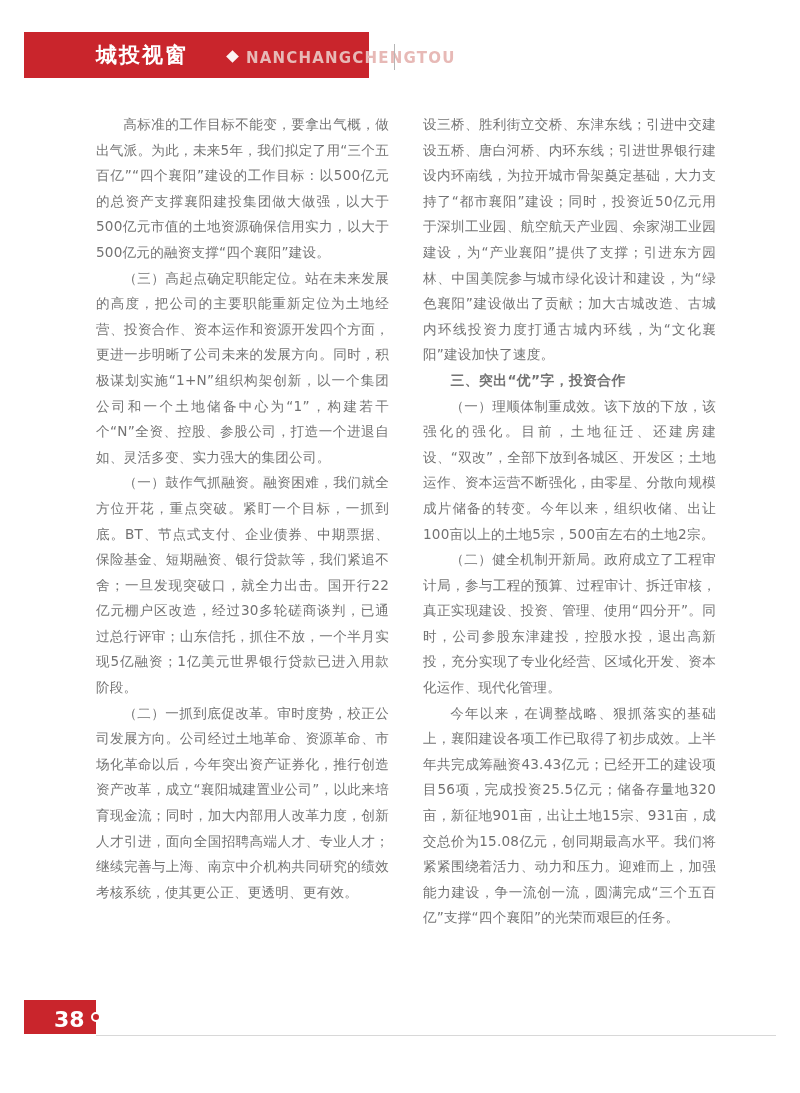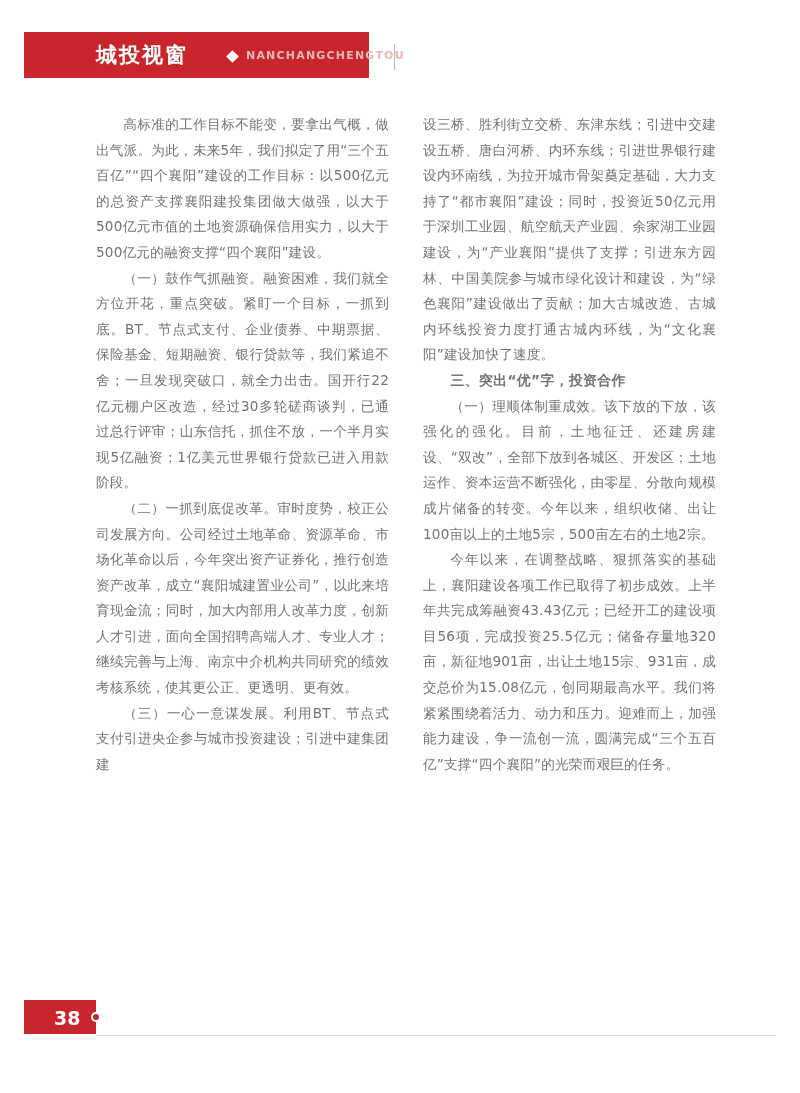--- a/index.html
+++ b/index.html
@@ -57,21 +57,21 @@
     height: 9px;
     background: #ffffff;
     transform: rotate(45deg);
     opacity: 0.95;
   }
   .header-pinyin {
     position: absolute;
     top: 17px;
     left: 222px;
     font-family: "DejaVu Sans", "Liberation Sans", sans-serif;
-    font-size: 11px;
+    font-size: 15px;
     letter-spacing: 1.2px;
     color: #e7b9b6;
     font-weight: bold;
   }
   .header-vline {
     position: absolute;
     top: 12px;
     left: 370px;
     width: 1px;
     height: 26px;
@@ -134,21 +134,21 @@
     left: 72px;
     width: 680px;
     height: 34px;
     background: #ffffff;
   }
   .footer-pageno {
     position: absolute;
     top: 7px;
     left: 30px;
     font-family: "DejaVu Sans", "Liberation Sans", sans-serif;
-    font-size: 19px;
+    font-size: 22px;
     font-weight: bold;
     color: #ffffff;
     text-align: right;
   }
   .footer-dot {
     position: absolute;
     top: 12px;
     left: 67px;
     width: 10px;
     height: 10px;
@@ -187,29 +187,30 @@
     <div class="header-title">城投视窗</div>
     <div class="header-diamond"></div>
     <div class="header-pinyin">NANCHANGCHENGTOU</div>
     <div class="header-vline"></div>
   </div>
 
   <div class="content">
 
     <div class="col col-left">
       <p class="para indent">高标准的工作目标不能变，要拿出气概，做出气派。为此，未来5年，我们拟定了用“三个五百亿”“四个襄阳”建设的工作目标：以500亿元的总资产支撑襄阳建投集团做大做强，以大于500亿元市值的土地资源确保信用实力，以大于500亿元的融资支撑“四个襄阳”建设。</p>
+      <p class="para indent">（三）高起点确定职能定位。站在未来发展的高度，把公司的主要职能重新定位为土地经营、投资合作、资本运作和资源开发四个方面，更进一步明晰了公司未来的发展方向。同时，积极谋划实施“1+N”组织构架创新，以一个集团公司和一个土地储备中心为“1”，构建若干个“N”全资、控股、参股公司，打造一个进退自如、灵活多变、实力强大的集团公司。</p>
       <p class="para indent">（一）鼓作气抓融资。融资困难，我们就全方位开花，重点突破。紧盯一个目标，一抓到底。BT、节点式支付、企业债券、中期票据、保险基金、短期融资、银行贷款等，我们紧追不舍；一旦发现突破口，就全力出击。国开行22亿元棚户区改造，经过30多轮磋商谈判，已通过总行评审；山东信托，抓住不放，一个半月实现5亿融资；1亿美元世界银行贷款已进入用款阶段。</p>
       <p class="para indent">（二）一抓到底促改革。审时度势，校正公司发展方向。公司经过土地革命、资源革命、市场化革命以后，今年突出资产证券化，推行创造资产改革，成立“襄阳城建置业公司”，以此来培育现金流；同时，加大内部用人改革力度，创新人才引进，面向全国招聘高端人才、专业人才；继续完善与上海、南京中介机构共同研究的绩效考核系统，使其更公正、更透明、更有效。</p>
-      <p class="para indent">（三）一心一意谋发展。利用BT、节点式支付引进央企参与城市投资建设；引进中建集团建</p>
     </div>
 
     <div class="col col-right">
       <p class="para">设三桥、胜利街立交桥、东津东线；引进中交建设五桥、唐白河桥、内环东线；引进世界银行建设内环南线，为拉开城市骨架奠定基础，大力支持了“都市襄阳”建设；同时，投资近50亿元用于深圳工业园、航空航天产业园、余家湖工业园建设，为“产业襄阳”提供了支撑；引进东方园林、中国美院参与城市绿化设计和建设，为“绿色襄阳”建设做出了贡献；加大古城改造、古城内环线投资力度打通古城内环线，为“文化襄阳”建设加快了速度。</p>
       <p class="para heading">三、突出“优”字，投资合作</p>
       <p class="para indent">（一）理顺体制重成效。该下放的下放，该强化的强化。目前，土地征迁、还建房建设、“双改”，全部下放到各城区、开发区；土地运作、资本运营不断强化，由零星、分散向规模成片储备的转变。今年以来，组织收储、出让100亩以上的土地5宗，500亩左右的土地2宗。</p>
+      <p class="para indent">（二）健全机制开新局。政府成立了工程审计局，参与工程的预算、过程审计、拆迁审核，真正实现建设、投资、管理、使用“四分开”。同时，公司参股东津建投，控股水投，退出高新投，充分实现了专业化经营、区域化开发、资本化运作、现代化管理。</p>
       <p class="para indent">今年以来，在调整战略、狠抓落实的基础上，襄阳建设各项工作已取得了初步成效。上半年共完成筹融资43.43亿元；已经开工的建设项目56项，完成投资25.5亿元；储备存量地320亩，新征地901亩，出让土地15宗、931亩，成交总价为15.08亿元，创同期最高水平。我们将紧紧围绕着活力、动力和压力。迎难而上，加强能力建设，争一流创一流，圆满完成“三个五百亿”支撑“四个襄阳”的光荣而艰巨的任务。</p>
     </div>
 
   </div>
 
   <div class="footer">
     <div class="footer-bar"></div>
     <div class="footer-white"></div>
     <div class="footer-pageno">38</div>
     <div class="footer-dot"></div>

